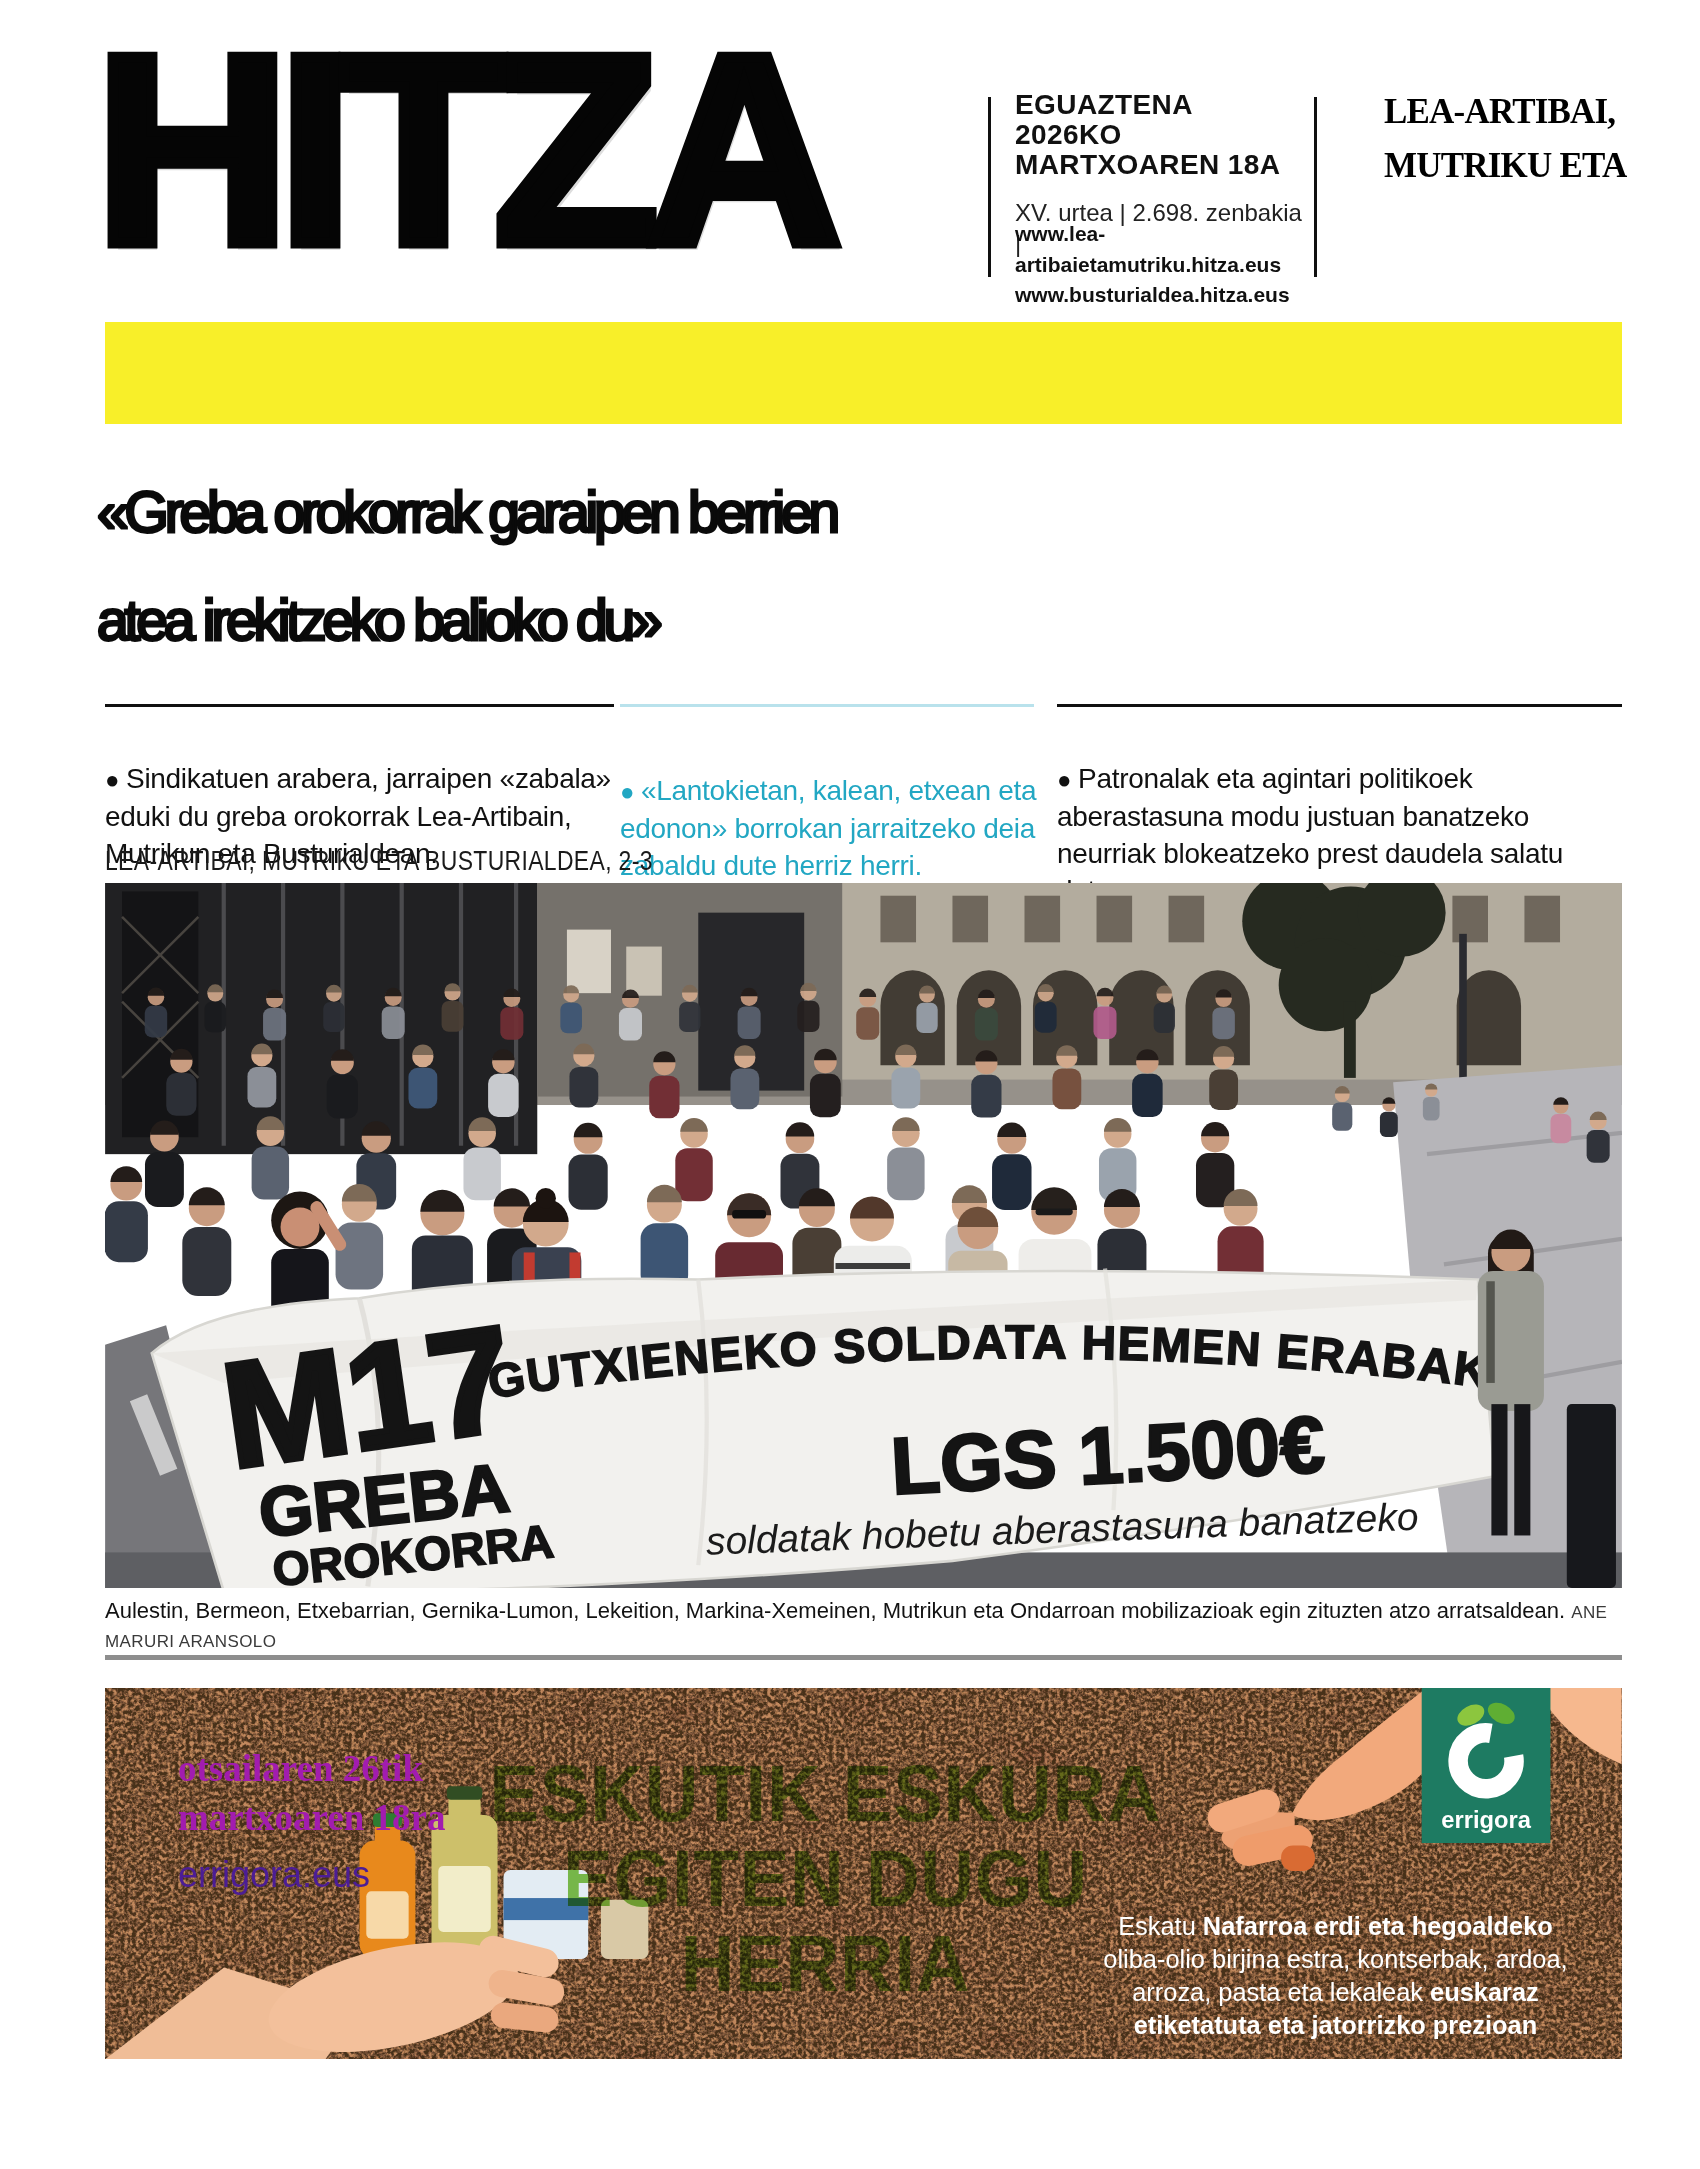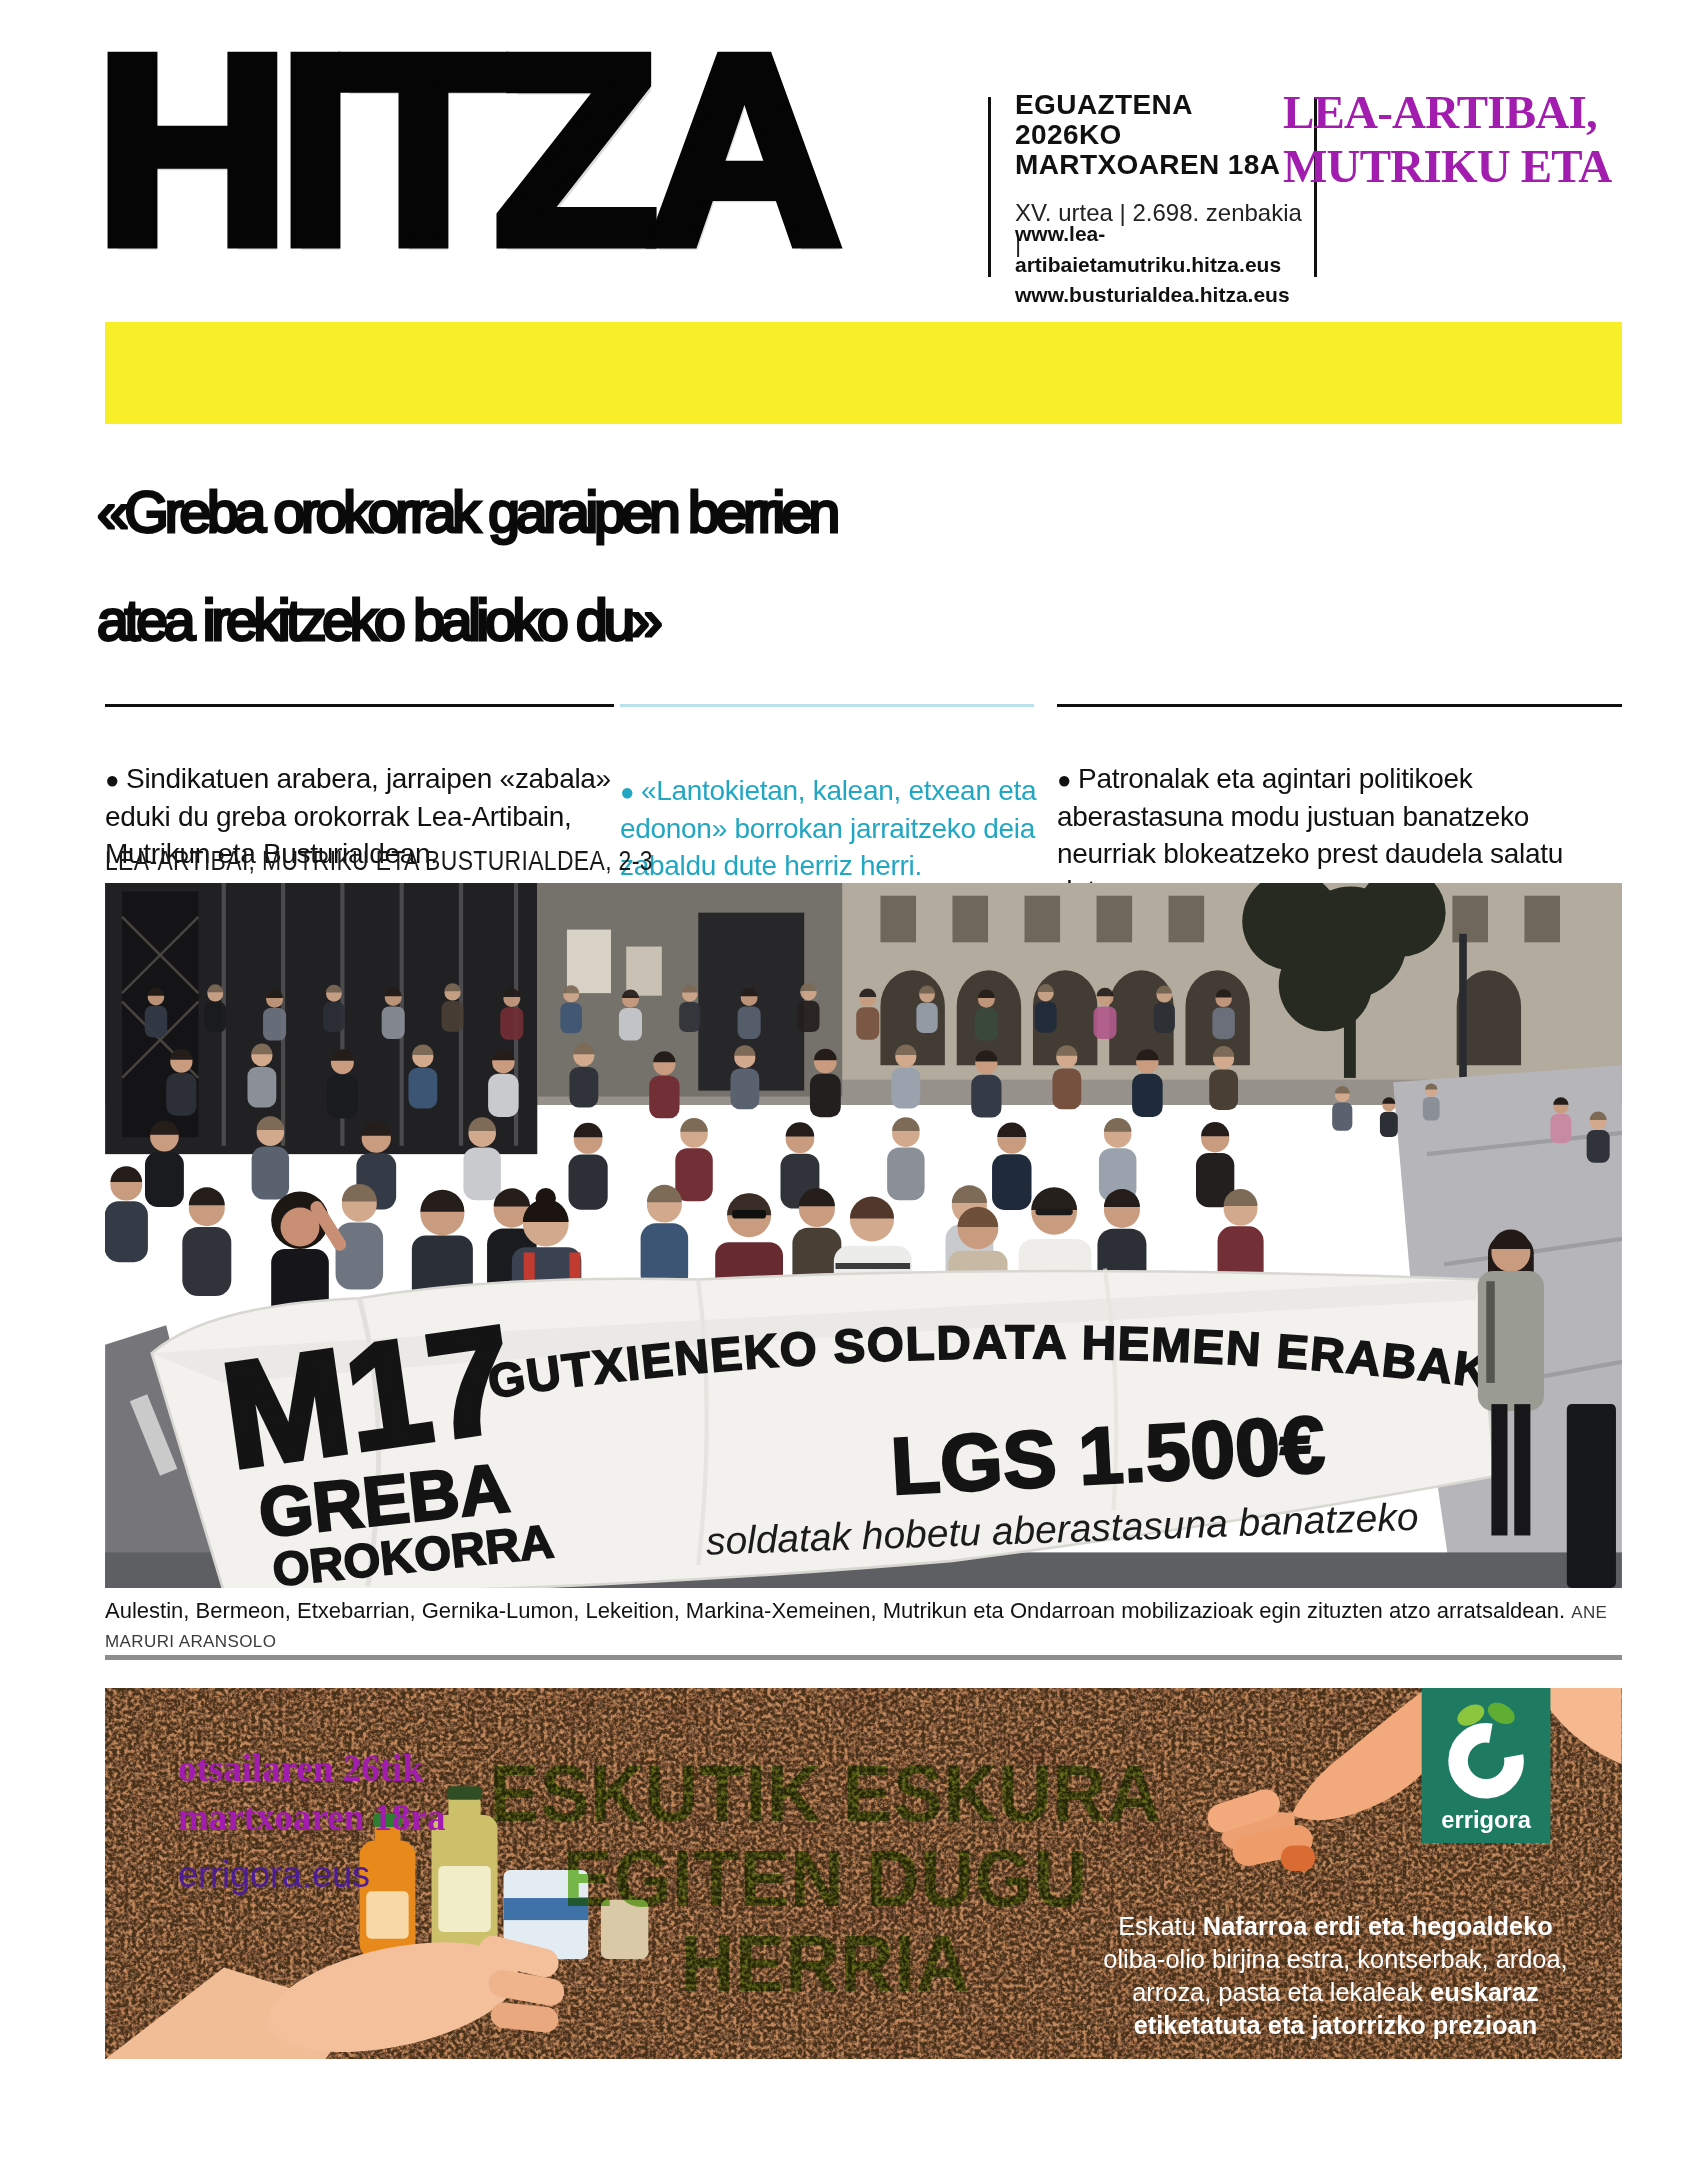--- a/index.html
+++ b/index.html
@@ -13,22 +13,22 @@
 
   
   .logo{left:95px;top:15.3px;font-size:270px;line-height:1;font-weight:bold;
         letter-spacing:-12px;color:#050505;-webkit-text-stroke:11px #050505;
         text-shadow:5.1px 6.8px 0 rgba(120,120,120,.25);}
   .vrule{width:2.5px;background:#101010;}
   .dateblock{left:1015px;top:90px;width:288px;}
   .dateblock .b{font-weight:bold;font-size:28px;line-height:30px;letter-spacing:0.4px;}
   .dateblock .r{font-size:24px;line-height:30.5px;margin-top:18px;color:#222;}
   .sites{left:1015px;top:219px;width:292px;font-weight:bold;font-size:21px;line-height:30.5px;}
-  .region{left:1283px;top:85px;font-family:"Liberation Serif",serif;font-weight:bold;
-          font-size:47px;line-height:54px;letter-spacing:-0.8px;color:#a21caf;}
+  .region{left:1384px;top:85px;font-family:"Liberation Serif",serif;font-weight:bold;
+          font-size:35px;line-height:54px;letter-spacing:-0.8px;color:#000000;}
 
   .yellowbar{left:105px;top:322px;width:1517px;height:102px;background:var(--yellow);}
 
   .headline{left:97px;top:458px;width:1526px;font-weight:normal;font-size:57px;line-height:108px;
             letter-spacing:-4.2px;color:#0a0a0a;-webkit-text-stroke:3px #0a0a0a;}
 
   .colrule{top:704px;height:3.4px;background:#101010;}
   .colrule.teal{background:var(--teal-rule);}
   .summary{top:760px;font-size:28px;line-height:37px;font-weight:normal;letter-spacing:-0.3px;}
   .summary .blt{font-size:24px;margin-right:6.8px;}

